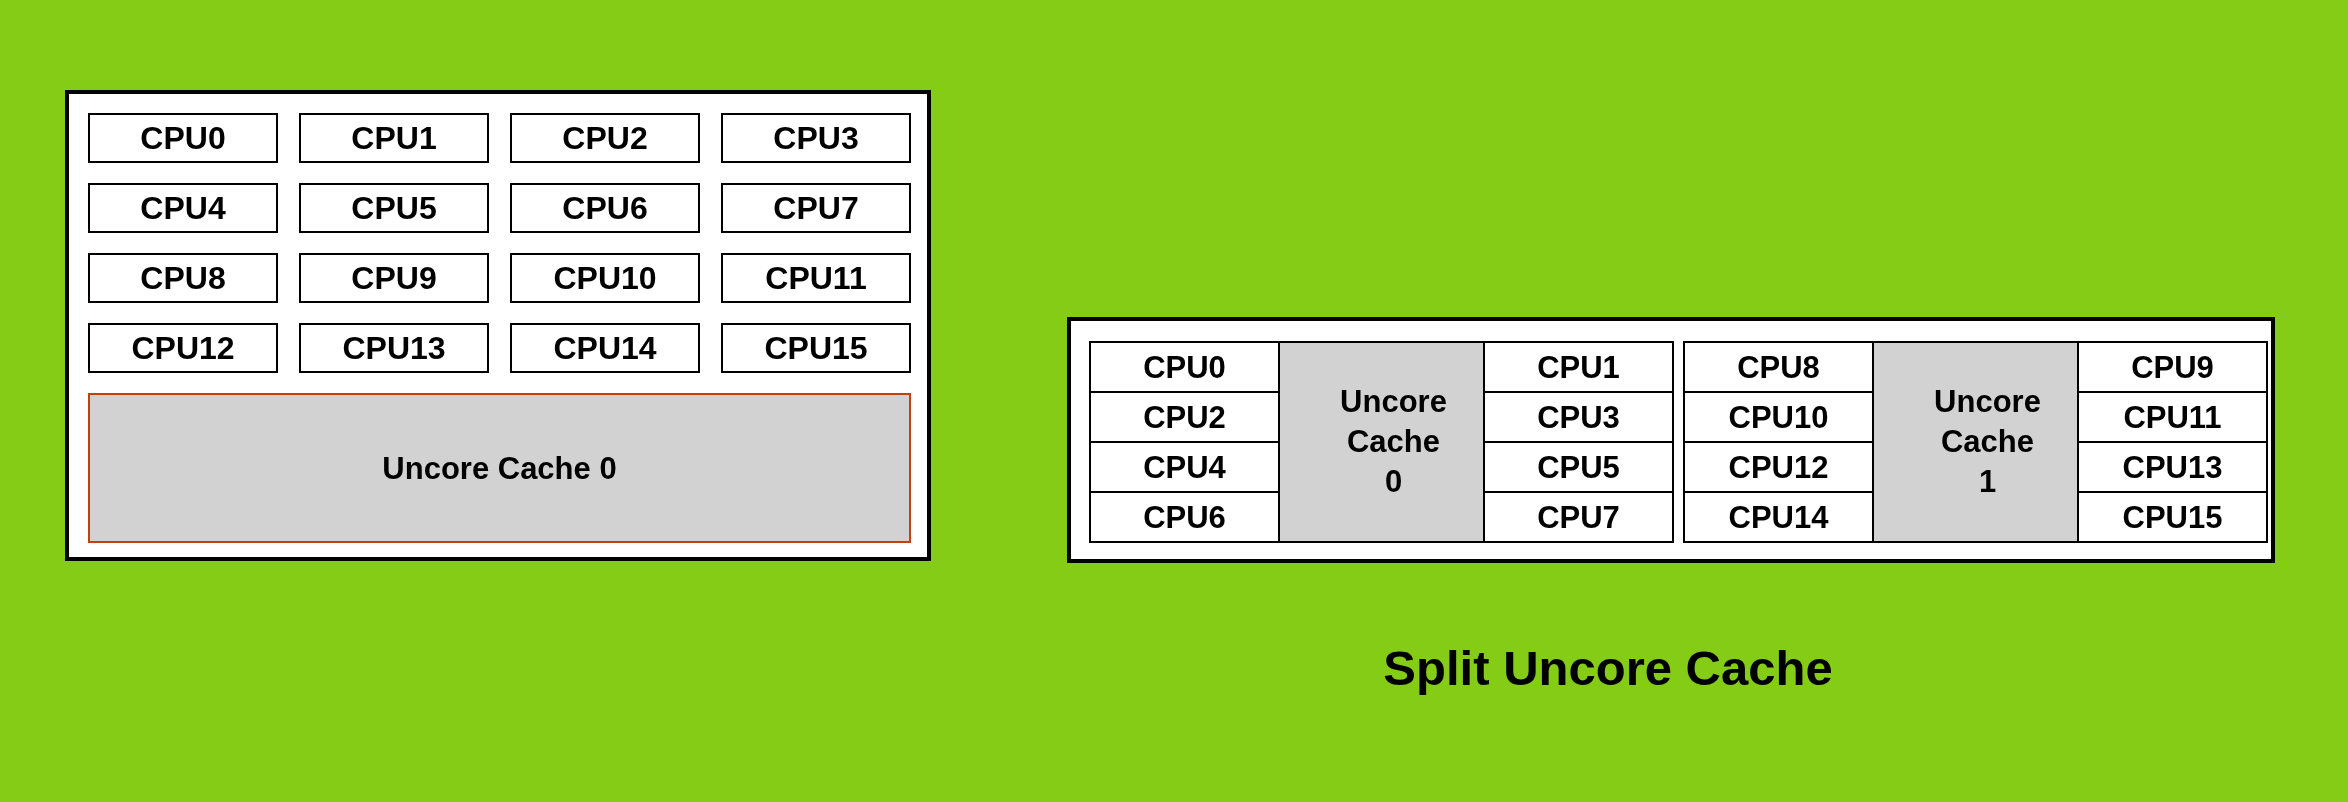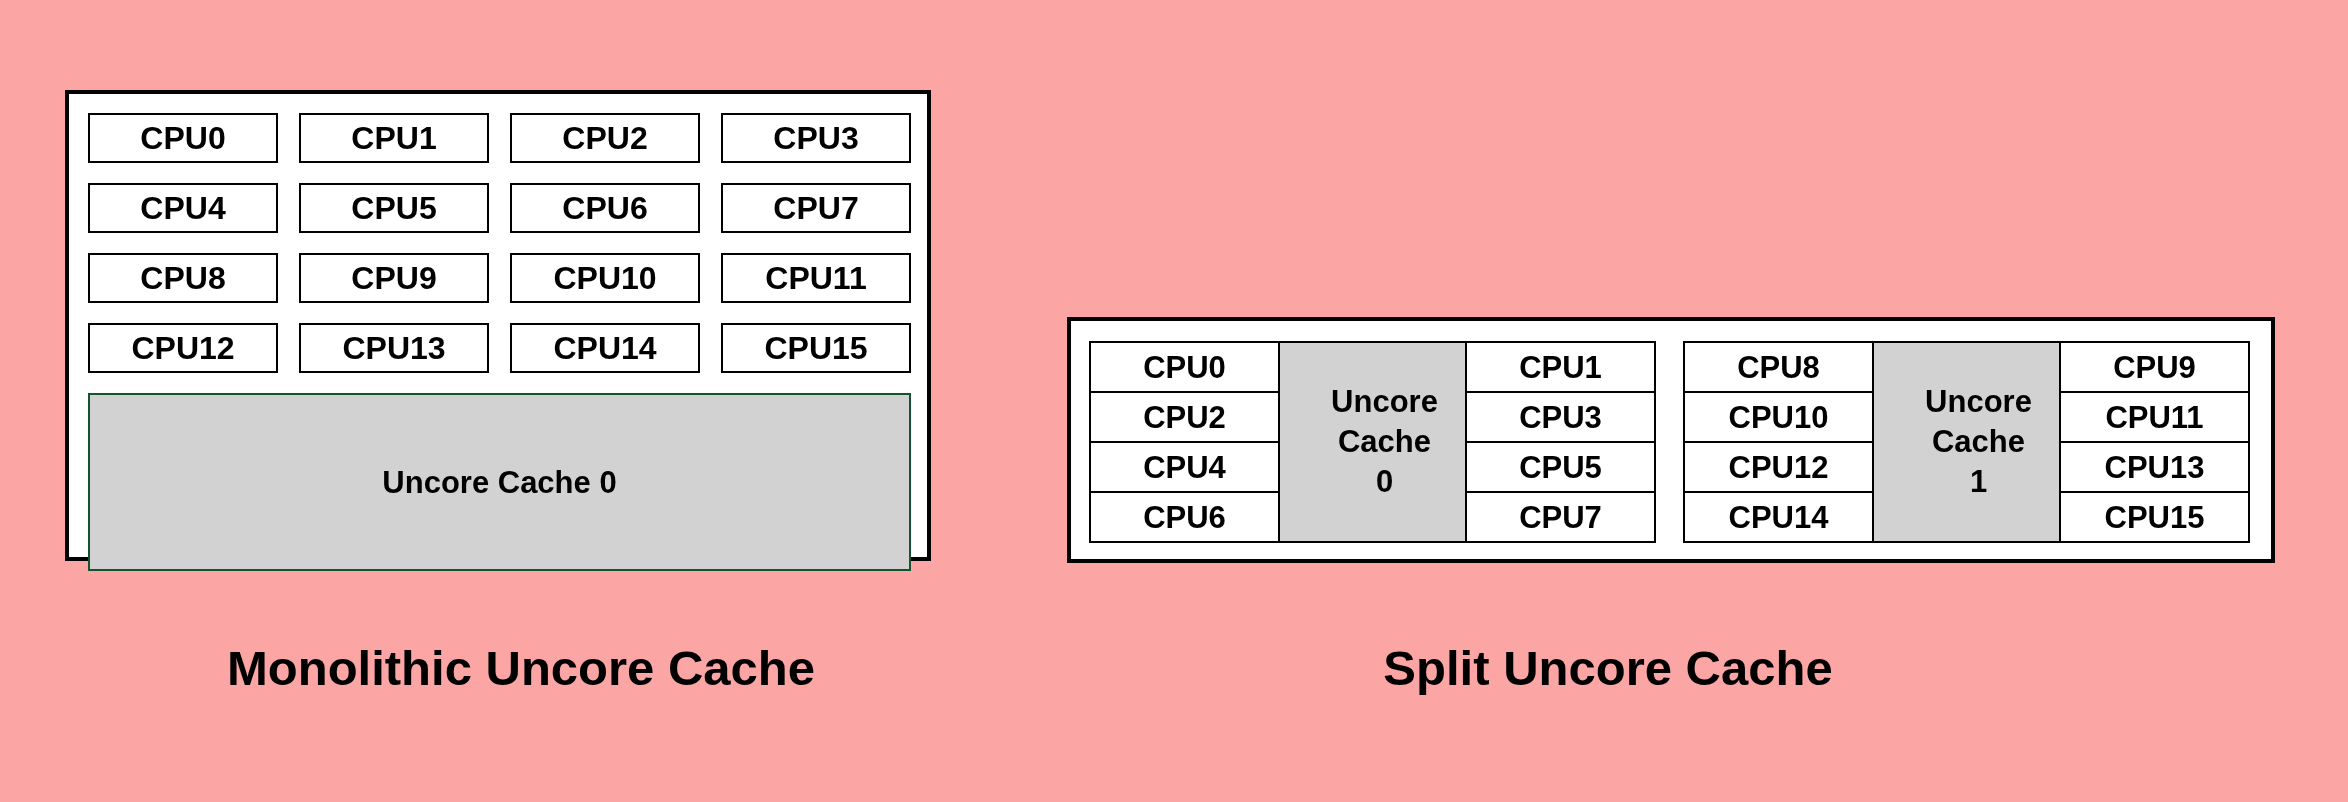--- a/index.html
+++ b/index.html
@@ -1,20 +1,20 @@
 <!DOCTYPE html>
 <html style="--cache-fill: #d2d2d2;"><head>
 <meta charset="utf-8">
 <style>
   html, body { margin: 0; padding: 0; background: #ffffff; }
   .canvas {
     position: relative;
     width: 2348px;
     height: 802px;
-    background: #fca5a5;
+    background: #84cc16;
     font-family: "Liberation Sans", sans-serif;
     font-weight: bold;
     color: #000000;
     overflow: hidden;
   }
 
   
   .mono-box {
     position: absolute;
     left: 65px; top: 90px;
@@ -36,23 +36,23 @@
     border: 2px solid #000;
     background: #ffffff;
     display: flex;
     align-items: center;
     justify-content: center;
     font-size: 32px;
     line-height: 1;
   }
   .mono-cache {
     margin-top: 20px;
-    width: 823px; height: 178px;
+    width: 823px; height: 150px;
     box-sizing: border-box;
-    border: 2px solid #14532d;
+    border: 2px solid #c2410c;
     background: var(--cache-fill, #d2d2d2);
     display: flex;
     align-items: center;
     justify-content: center;
     font-size: 31px;
     line-height: 1;
   }
 
   
   .split-box {
@@ -73,21 +73,21 @@
   .split-group.g2 { left: 612px; }
   .split-col {
     box-sizing: border-box;
     width: 191px; height: 202px;
     border: 2px solid #000;
     background: #ffffff;
     display: flex;
     flex-direction: column;
   }
   .split-col.mid {
-    width: 189px;
+    width: 207px;
     margin-left: -2px;
     background: var(--cache-fill, #d2d2d2);
     justify-content: center;
     align-items: center;
     text-align: center;
     padding-left: 24px;
   }
   .split-col.rightcol { margin-left: -2px; }
   .split-cell {
     flex: 1;
@@ -183,16 +183,15 @@
       <div class="split-col rightcol">
         <div class="split-cell">CPU9</div>
         <div class="split-cell">CPU11</div>
         <div class="split-cell">CPU13</div>
         <div class="split-cell">CPU15</div>
       </div>
     </div>
 
   </div>
 
-  <div class="caption mono">Monolithic Uncore Cache</div>
   <div class="caption split">Split Uncore Cache</div>
 
 </div>
 
 </body></html>

